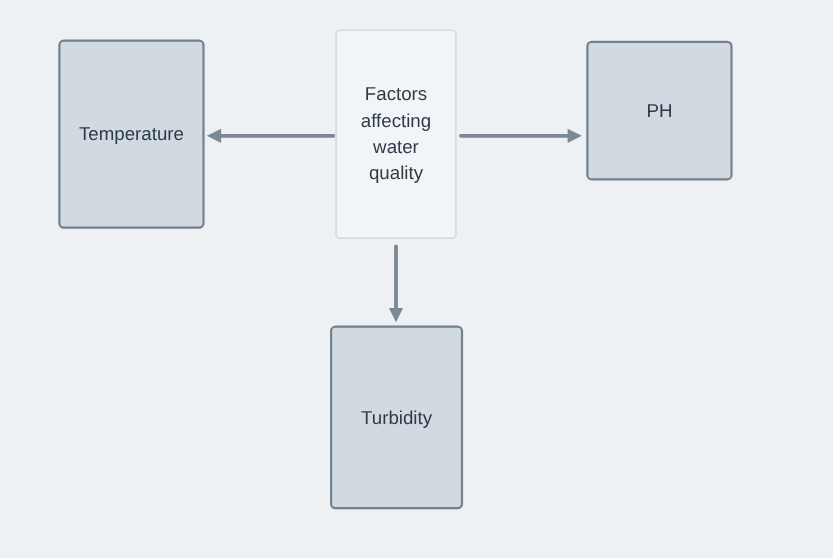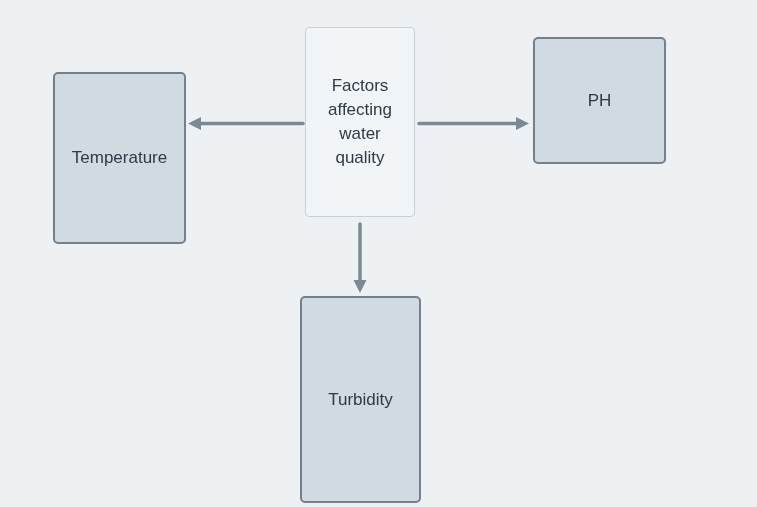--- a/index.html
+++ b/index.html
@@ -33,24 +33,24 @@
     background: #d2dae1;
     border: 2px solid #75808d;
     border-radius: 5px;
   }
   .node-center {
     background: #f2f5f7;
     border: 1.5px solid #c6d0d9;
     border-radius: 4px;
     padding: 0 10px;
   }
-  .node-temperature { left: 53px;  top: 36px;  width: 133px; height: 172px; margin-top: 36px; }
+  .node-temperature { left: 53px;  top: 36px;  width: 133px; height: 172px; }
   .node-factors     { left: 305px; top: 27px;  width: 110px; height: 190px; }
   .node-ph          { left: 533px; top: 37px;  width: 133px; height: 127px; }
-  .node-turbidity   { left: 300px; top: 296px; width: 121px; height: 207px; }
+  .node-turbidity   { left: 300px; top: 296px; width: 121px; height: 167px; }
   svg.connectors {
     position: absolute;
     inset: 0;
     width: 757px;
     height: 507px;
     pointer-events: none;
   }
   svg .shaft {
     stroke: #7c8894;
     stroke-width: 3.5;

